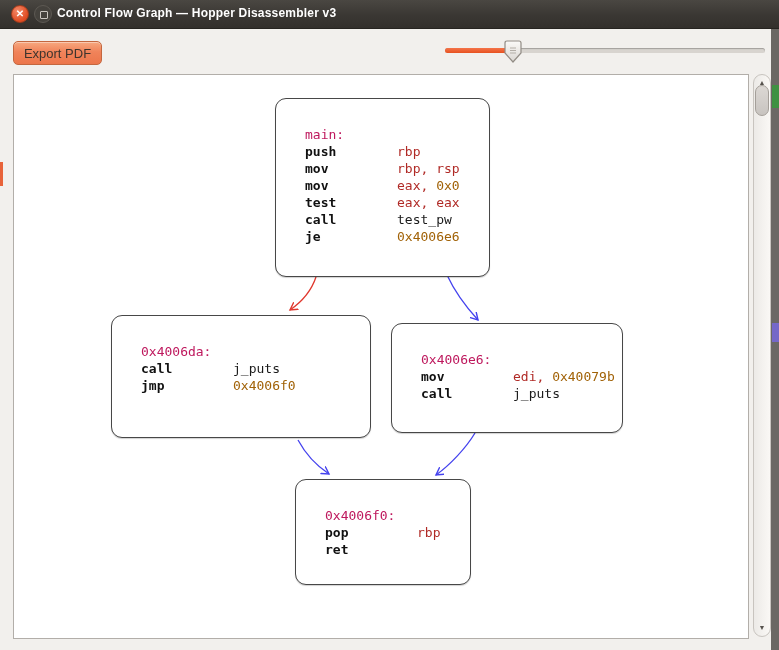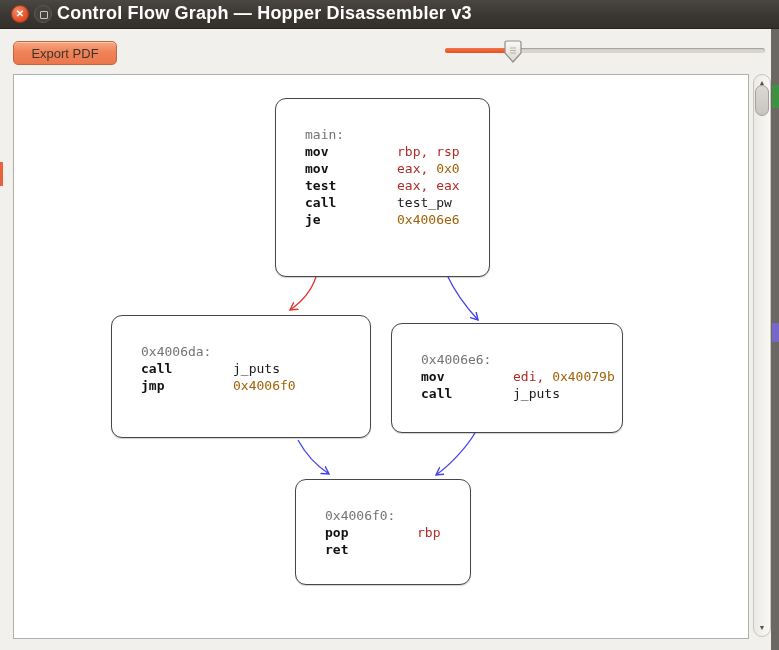--- a/index.html
+++ b/index.html
@@ -30,26 +30,26 @@
     left:34px;
     background:#45423d;
     border:1px solid #5d5953;
   }
   .tb-rest .sq {
     position:absolute; left:5px; top:5px; width:6px; height:6px;
     border:1.5px solid #c9c5bf; border-radius:1px;
   }
   .wtitle {
     position:absolute; left:57px; top:0; height:28px; line-height:27px;
-    color:#ffffff; font-size:18px; font-weight:bold; letter-spacing:0.2px;
+    color:#ffffff; font-size:12px; font-weight:bold; letter-spacing:0.2px;
   }
 
   
   .export-btn {
-    position:absolute; left:13px; top:41px; width:104px; height:24px;
+    position:absolute; left:13px; top:41px; width:89px; height:24px;
     border-radius:5px; border:1px solid #c4673f;
     background:linear-gradient(#f7a87f,#f0835a 45%,#ec764b);
     color:#3e342d; font-size:13px; font-family:"Liberation Sans",sans-serif;
     box-shadow:0 1px 0 rgba(255,255,255,.4) inset;
     padding:0; cursor:default;
   }
   .slider-track {
     position:absolute; left:445px; top:48px; width:320px; height:5px;
     background:#d8d4cf; border-radius:3px;
     box-shadow:inset 0 1px 1px rgba(0,0,0,.25);
@@ -70,21 +70,21 @@
   .node {
     position:absolute; box-sizing:border-box;
     background:#ffffff; border:1.4px solid #474747; border-radius:11px;
     box-shadow:0 1px 1px rgba(0,0,0,.18);
     padding:27px 0 0 29px; overflow:hidden;
   }
   .blabel, .instr {
     font-family:"DejaVu Sans Mono", monospace;
     font-size:13px; line-height:17px; white-space:pre; color:#1a1a1a;
   }
-  .blabel { color:#737373; }
+  .blabel { color:#be185d; }
   .mn { font-weight:bold; color:#111111; display:inline-block; width:92px; }
   .op-reg { color:#b02a26; }
   .op-imm { color:#a16207; }
   .op-sym { color:#1a1a1a; }
 
   
   .node-main   { left:261px; top:23px;  width:215px; height:179px; }
   .node-left   { left:97px;  top:240px; width:260px; height:123px; }
   .node-right  { left:377px; top:248px; width:232px; height:110px; }
   .node-bottom { left:281px; top:404px; width:176px; height:106px; }
@@ -159,20 +159,21 @@
       </marker>
     </defs>
     <path d="M302,202 C298,214 289,226 276,235" fill="none" stroke="#e0382e" stroke-width="1.3" marker-end="url(#ah-red)"></path>
     <path d="M433,200 C440,215 453,233 464,245" fill="none" stroke="#4442ee" stroke-width="1.3" marker-end="url(#ah-blue)"></path>
     <path d="M284,365 C291,378 303,391 315,399" fill="none" stroke="#4442ee" stroke-width="1.3" marker-end="url(#ah-blue)"></path>
     <path d="M461,358 C452,373 436,390 422,400" fill="none" stroke="#4442ee" stroke-width="1.3" marker-end="url(#ah-blue)"></path>
   </svg>
 
   <div class="node node-main">
     <div class="blabel">main:</div>
+    <div class="instr"><span class="mn">push</span><span class="op-reg">rbp</span></div>
     <div class="instr"><span class="mn">mov</span><span class="op-reg">rbp, rsp</span></div>
     <div class="instr"><span class="mn">mov</span><span class="op-reg">eax, </span><span class="op-imm">0x0</span></div>
     <div class="instr"><span class="mn">test</span><span class="op-reg">eax, eax</span></div>
     <div class="instr"><span class="mn">call</span><span class="op-sym">test_pw</span></div>
     <div class="instr"><span class="mn">je</span><span class="op-imm">0x4006e6</span></div>
   </div>
 
   <div class="node node-left">
     <div class="blabel">0x4006da:</div>
     <div class="instr"><span class="mn">call</span><span class="op-sym">j_puts</span></div>

